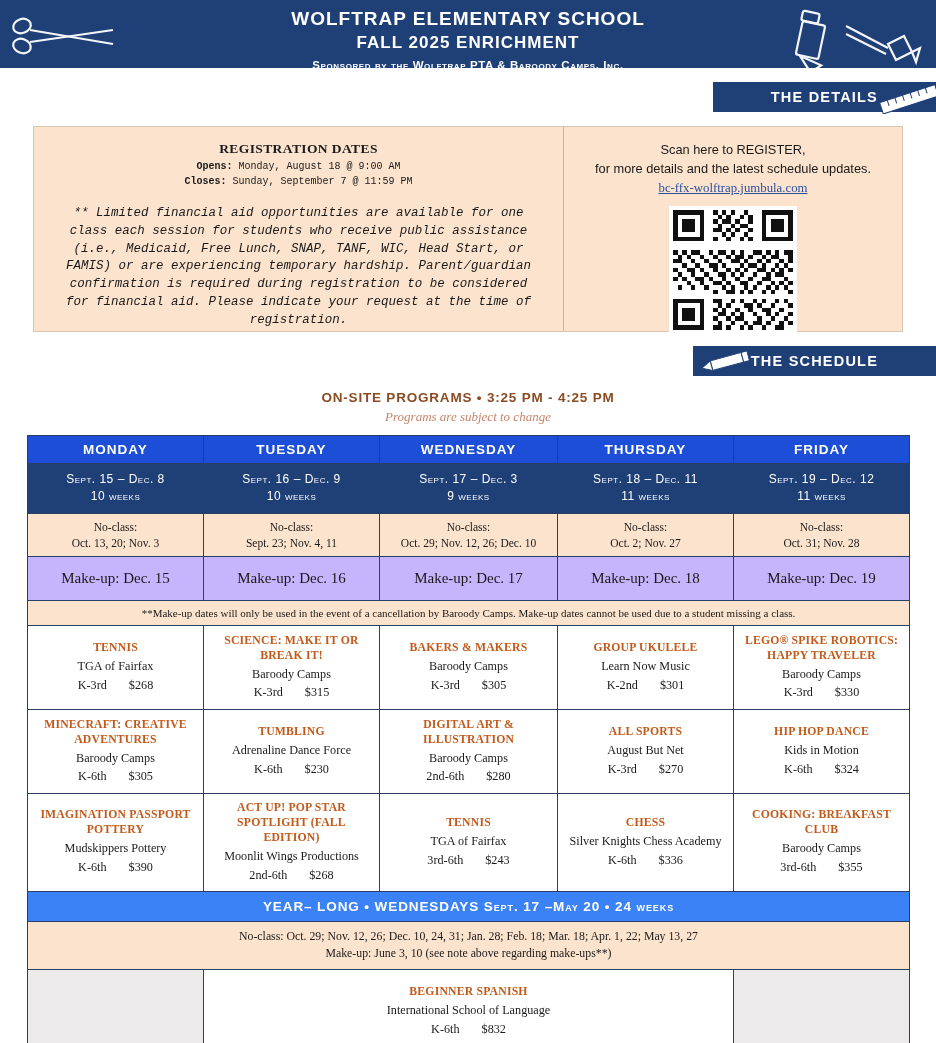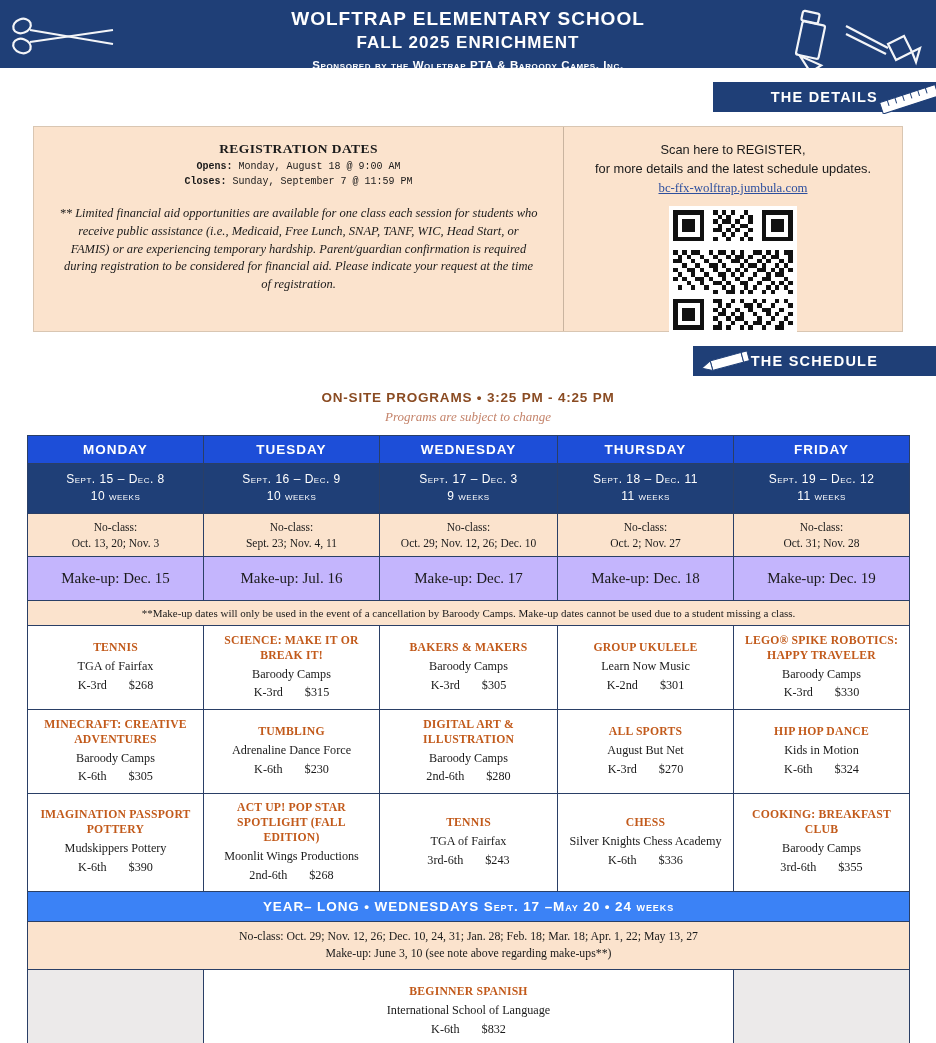--- a/index.html
+++ b/index.html
@@ -111,21 +111,21 @@
     font-size: 13.5px;
     letter-spacing: 0.4px;
   }
   .reg-line {
     font-family: Liberation Mono, monospace;
     font-size: 10px;
     margin-top: 4px;
   }
   .reg-line b { font-weight: bold; }
   .aid-note {
-    font-family: Liberation Serif, serif;
+    font-family: Liberation Mono, monospace;
     font-style: italic;
     font-size: 12.5px;
     line-height: 1.42;
     margin-top: 18px;
     padding: 0 6px;
   }
   .scan-line {
     font-family: Liberation Sans, sans-serif;
     font-size: 12.8px;
     line-height: 1.45;
@@ -594,21 +594,21 @@
       <div>No-class:</div>
       <div>Oct. 2;  Nov. 27</div>
     </td>
     <td class="noclass">
       <div>No-class:</div>
       <div>Oct. 31;  Nov. 28</div>
     </td>
   </tr>
   <tr>
     <td class="makeup">Make-up:  Dec. 15</td>
-    <td class="makeup">Make-up:  Jul. 16</td>
+    <td class="makeup">Make-up:  Dec. 16</td>
     <td class="makeup">Make-up:  Dec. 17</td>
     <td class="makeup">Make-up:  Dec. 18</td>
     <td class="makeup">Make-up:  Dec. 19</td>
   </tr>
   <tr>
     <td class="makeup-note" colspan="5">**Make-up dates will only be used in the event of a cancellation by Baroody Camps. Make-up dates cannot be used due to a student missing a class.</td>
   </tr>
 
   <tr>
     <td class="course">

